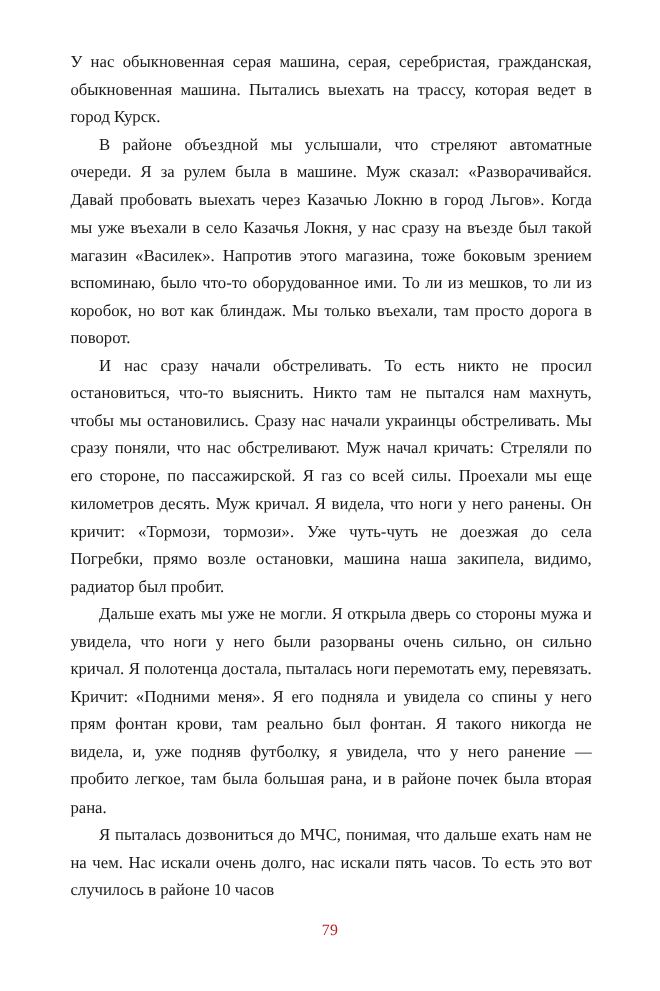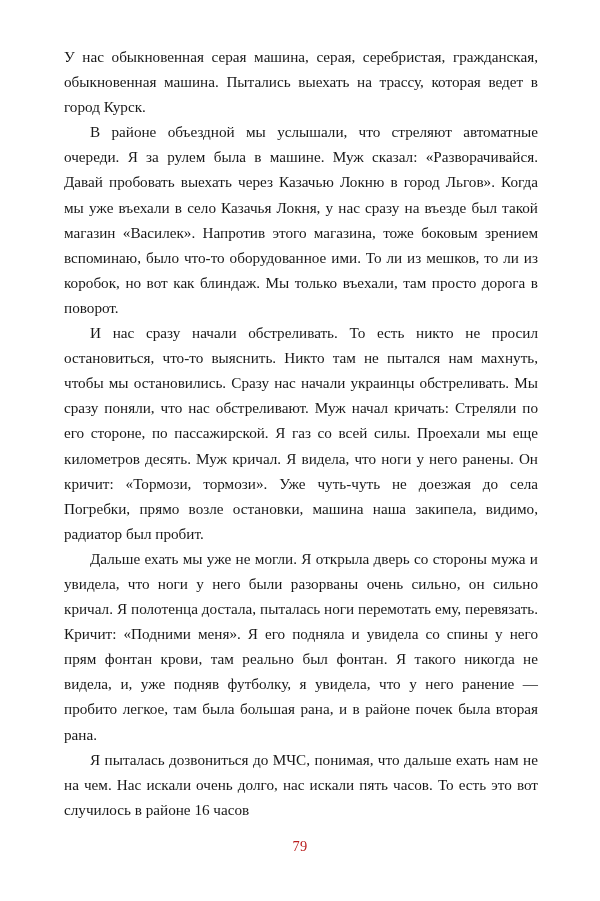--- a/index.html
+++ b/index.html
@@ -51,16 +51,16 @@
 </style>
 </head>
 <body>
 
 <div class="page">
   <div class="text-block">
     <p class="para no-indent">У нас обыкновенная серая машина, серая, серебристая, гражданская, обыкновенная машина. Пытались выехать на трассу, которая ведет в город Курск.</p>
     <p class="para">В районе объездной мы услышали, что стреляют автоматные очереди. Я за рулем была в машине. Муж сказал: «Разворачивайся. Давай пробовать выехать через Казачью Локню в город Льгов». Когда мы уже въехали в село Казачья Локня, у нас сразу на въезде был такой магазин «Василек». Напротив этого магазина, тоже боковым зрением вспоминаю, было что-то оборудованное ими. То ли из мешков, то ли из коробок, но вот как блиндаж. Мы только въехали, там просто дорога в поворот.</p>
     <p class="para">И нас сразу начали обстреливать. То есть никто не просил остановиться, что-то выяснить. Никто там не пытался нам махнуть, чтобы мы остановились. Сразу нас начали украинцы обстреливать. Мы сразу поняли, что нас обстреливают. Муж начал кричать: Стреляли по его стороне, по пассажирской. Я газ со всей силы. Проехали мы еще километров десять. Муж кричал. Я видела, что ноги у него ранены. Он кричит: «Тормози, тормози». Уже чуть-чуть не доезжая до села Погребки, прямо возле остановки, машина наша закипела, видимо, радиатор был пробит.</p>
     <p class="para">Дальше ехать мы уже не могли. Я открыла дверь со стороны мужа и увидела, что ноги у него были разорваны очень сильно, он сильно кричал. Я полотенца достала, пыталась ноги перемотать ему, перевязать. Кричит: «Подними меня». Я его подняла и увидела со спины у него прям фонтан крови, там реально был фонтан. Я такого никогда не видела, и, уже подняв футболку, я увидела, что у него ранение — пробито легкое, там была большая рана, и в районе почек была вторая рана.</p>
-    <p class="para">Я пыталась дозвониться до МЧС, понимая, что дальше ехать нам не на чем. Нас искали очень долго, нас искали пять часов. То есть это вот случилось в районе 16 часов</p>
+    <p class="para">Я пыталась дозвониться до МЧС, понимая, что дальше ехать нам не на чем. Нас искали очень долго, нас искали пять часов. То есть это вот случилось в районе 10 часов</p>
   </div>
   <div class="folio">79</div>
 </div>
 
 </body></html>

